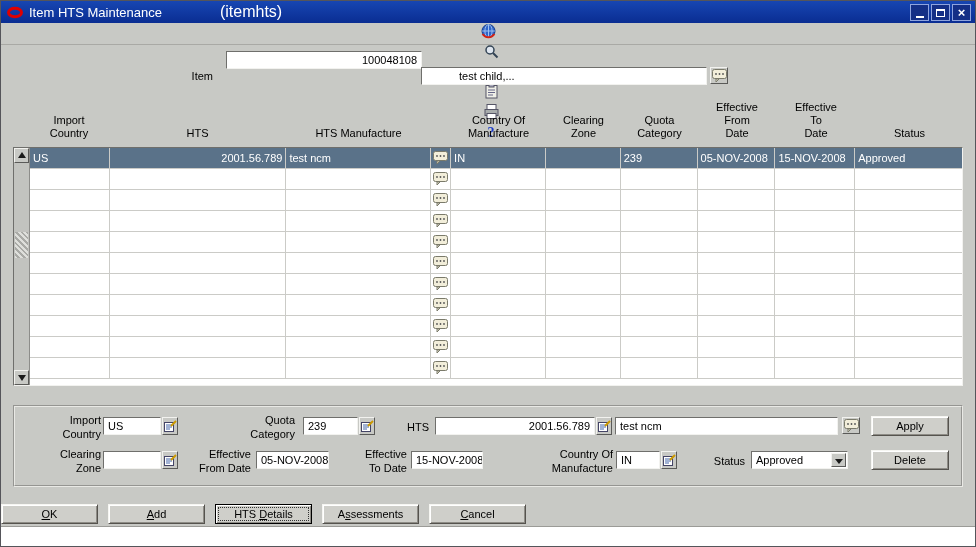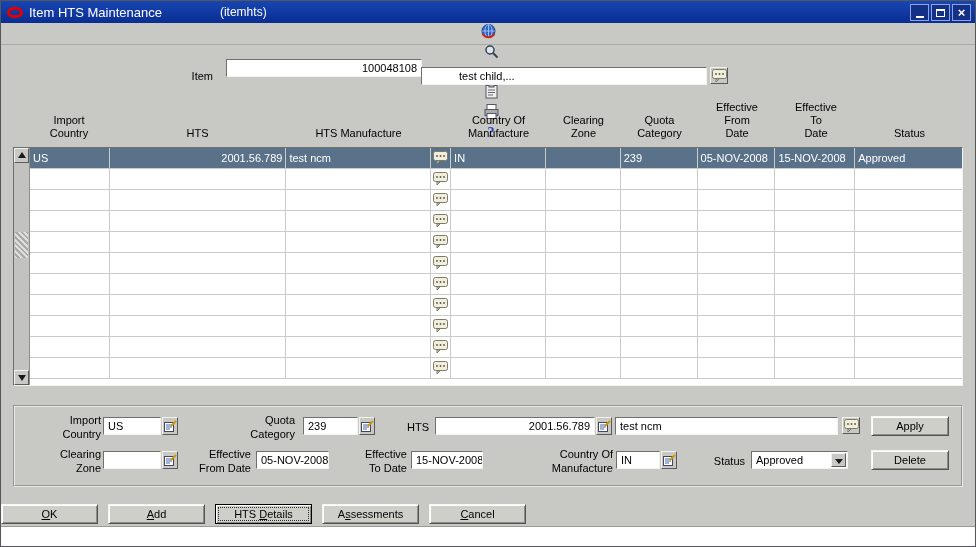--- a/index.html
+++ b/index.html
@@ -6,21 +6,21 @@
   .window{position:relative;width:976px;height:547px;background:#c8c9c5;
     font-family:"Liberation Sans",sans-serif;font-size:11px;color:#000;
     border:1px solid #55555a;box-sizing:border-box;overflow:hidden;}
 
   
   .titlebar{position:absolute;top:0;left:0;right:0;height:22px;
     background:linear-gradient(180deg,#1746b2,#0a2d92);color:#fff;
     display:flex;align-items:center;padding:0 5px;box-sizing:border-box;}
   .tb-logo{display:flex;align-items:center;margin-right:5px;}
   .title{font-size:13px;}
-  .subtitle{font-size:12px;margin-left:58px;}
+  .subtitle{font-size:16px;margin-left:58px;}
   .win-controls{position:absolute;right:4px;top:3px;display:flex;gap:2px;}
   .win-btn{width:17px;height:15px;background:#142f86;border:1px solid #8fa4de;
     display:flex;align-items:center;justify-content:center;cursor:default;}
   .g-min{display:block;width:8px;height:2px;background:#fff;margin-top:8px;}
   .g-max{display:block;width:9px;height:8px;border:1px solid #fff;border-top:2px solid #fff;box-sizing:border-box;}
   .g-close::before{content:"×";color:#fff;font-size:13px;font-weight:bold;line-height:11px;}
 
   
   .toolbar{position:absolute;top:22px;left:0;right:0;height:22px;background:#c8c9c5;
     border-bottom:1px solid #a9a9a5;display:flex;align-items:center;padding-left:6px;gap:3px;box-sizing:border-box;flex-direction:column;}
@@ -157,21 +157,21 @@
         </svg>
     </div>
     <div class="tico">
       <svg width="17" height="17">
           <text x="4.5" y="13.5" font-size="14" font-weight="bold" fill="#1a3ac8" font-family="Liberation Serif, serif">?</text>
         </svg>
     </div>
   </div>
 
   <span class="item-label">Item</span>
-  <div class="field ra" style="left:225px;top:58px;width:196px;">100048108</div>
+  <div class="field ra" style="left:225px;top:50px;width:196px;">100048108</div>
   <div class="field" style="left:420px;top:66px;width:286px;padding-left:37px;">test child,...</div>
   <div class="cbtn" style="left:709px;top:66px;">
     <svg width="15" height="13">
         <rect x="0.5" y="0.5" width="14" height="9" rx="2" fill="#f2eeda" stroke="#7a7a6a"></rect>
         <path d="M4 10v3l3-3z" fill="#f2eeda" stroke="#7a7a6a"></path>
         <circle cx="4" cy="5" r="0.9" fill="#555"></circle>
         <circle cx="7.5" cy="5" r="0.9" fill="#555"></circle>
         <circle cx="11" cy="5" r="0.9" fill="#555"></circle>
       </svg>
   </div>

